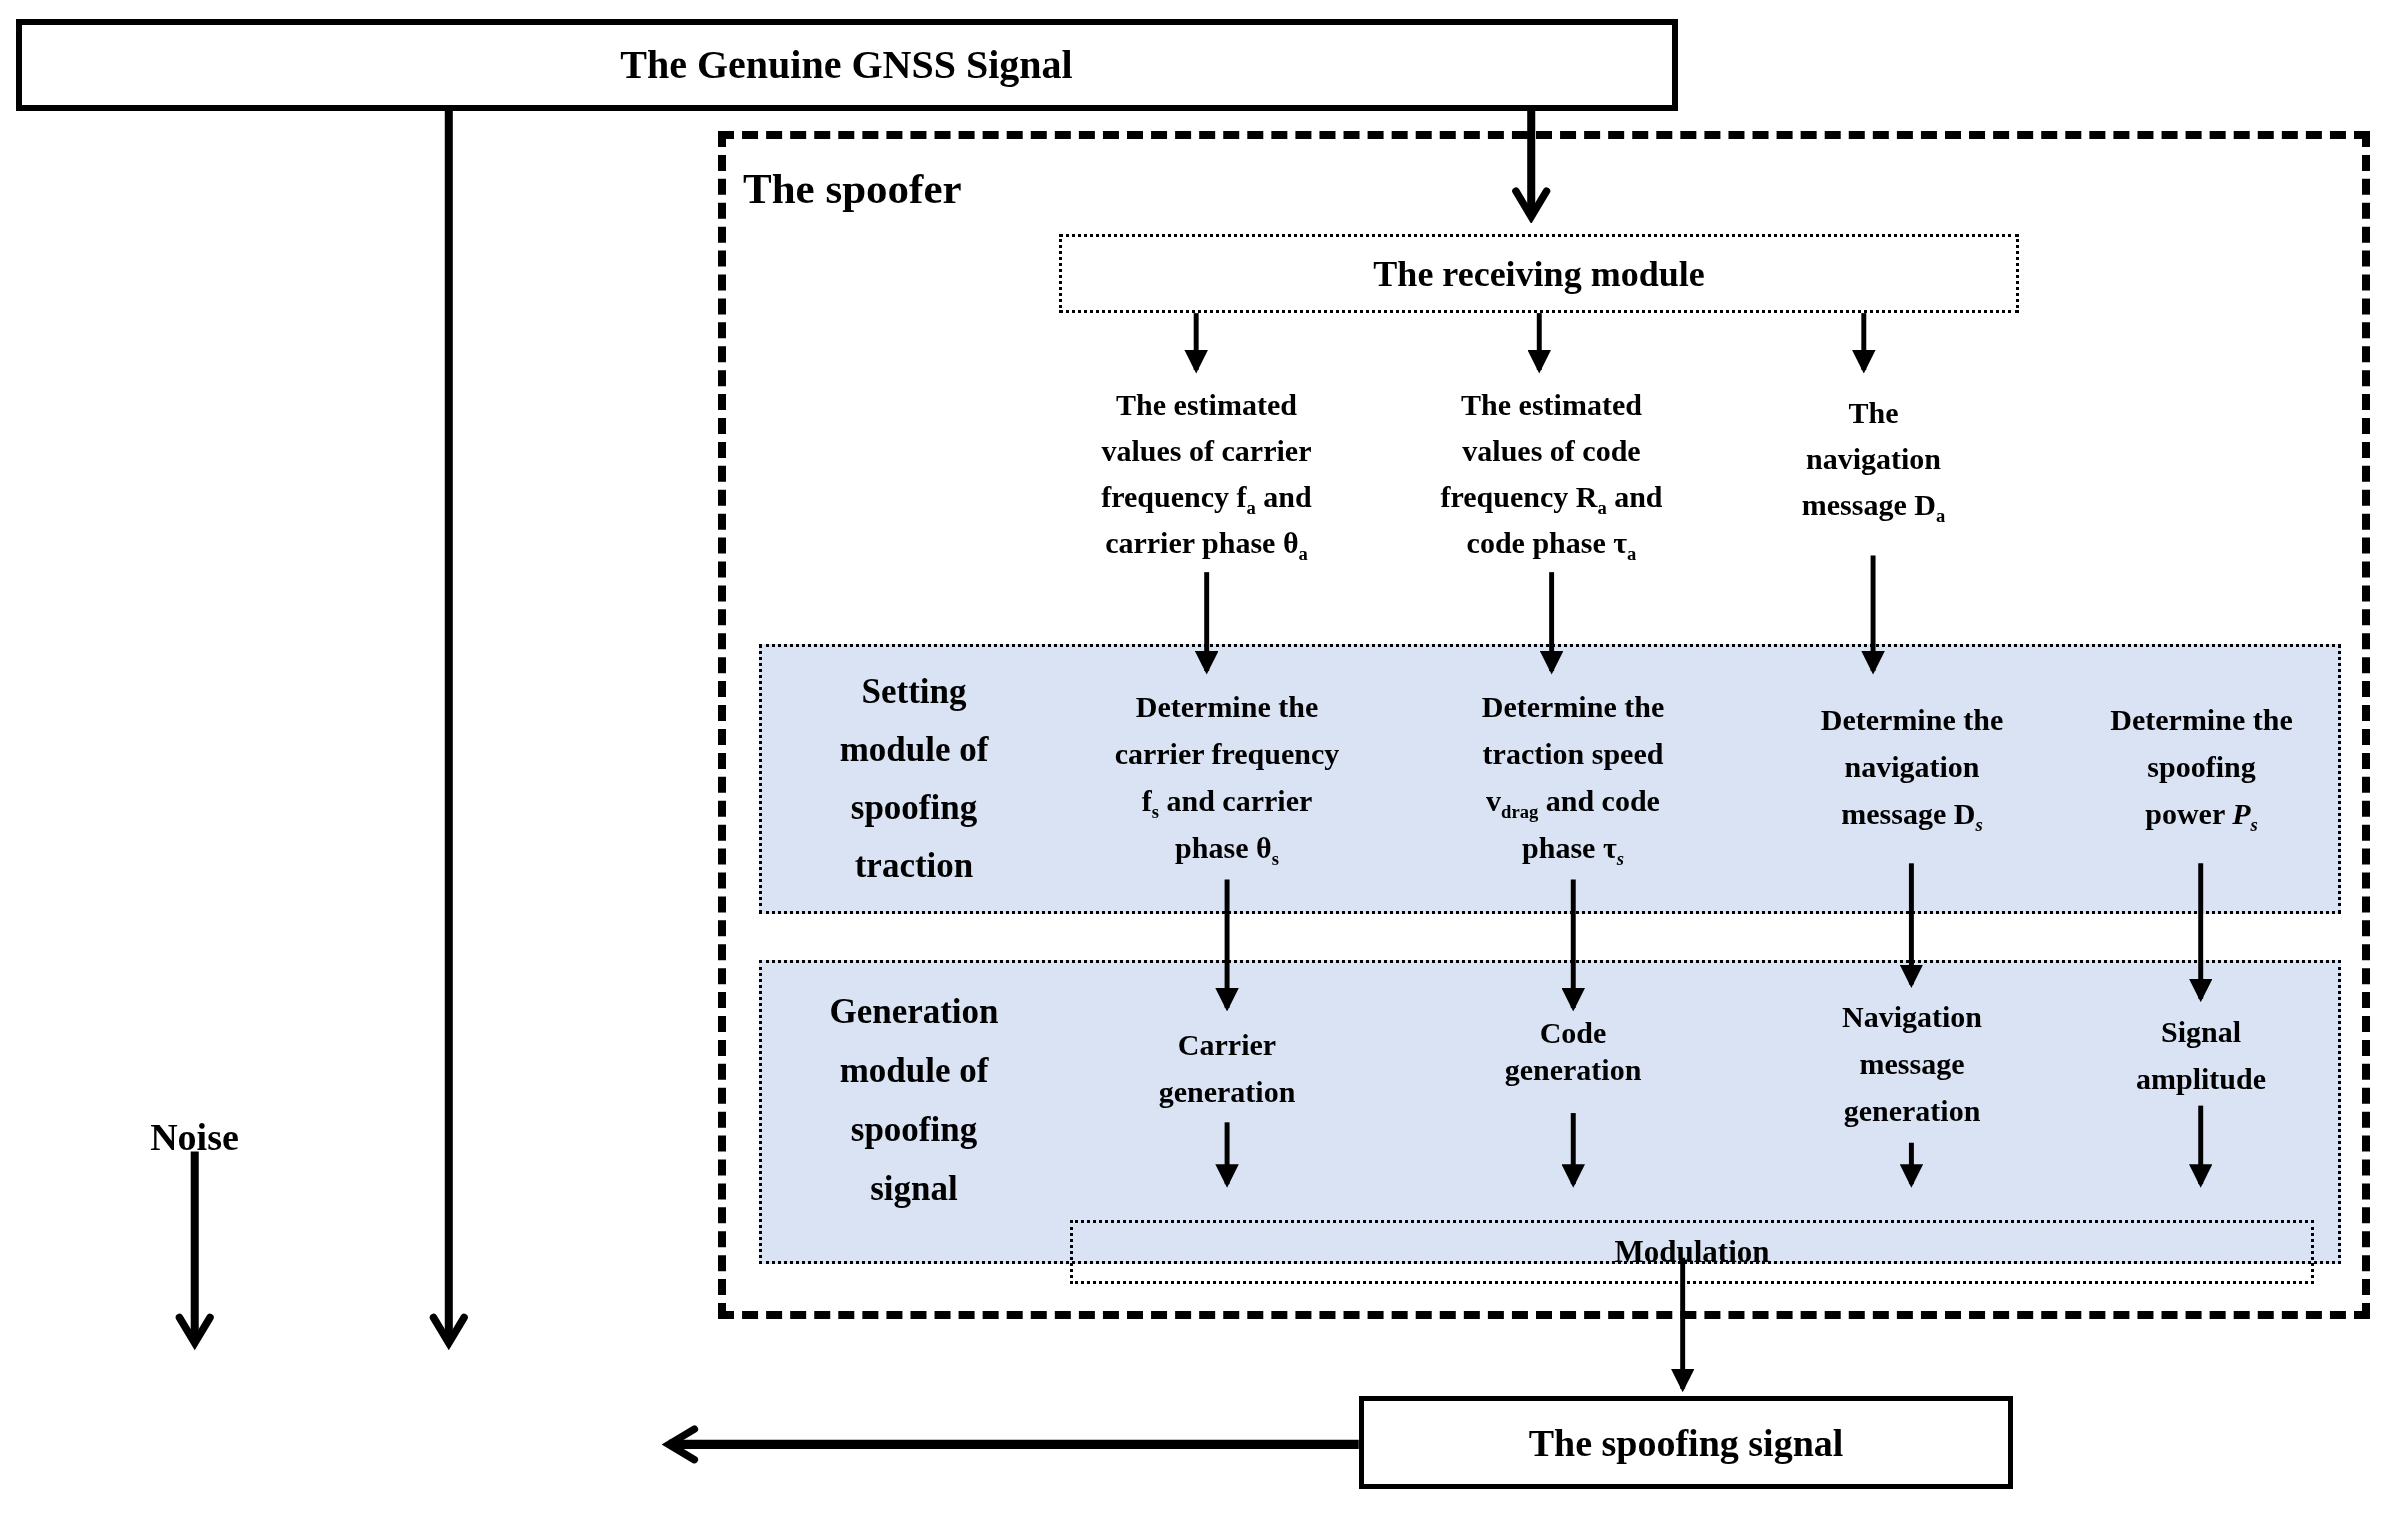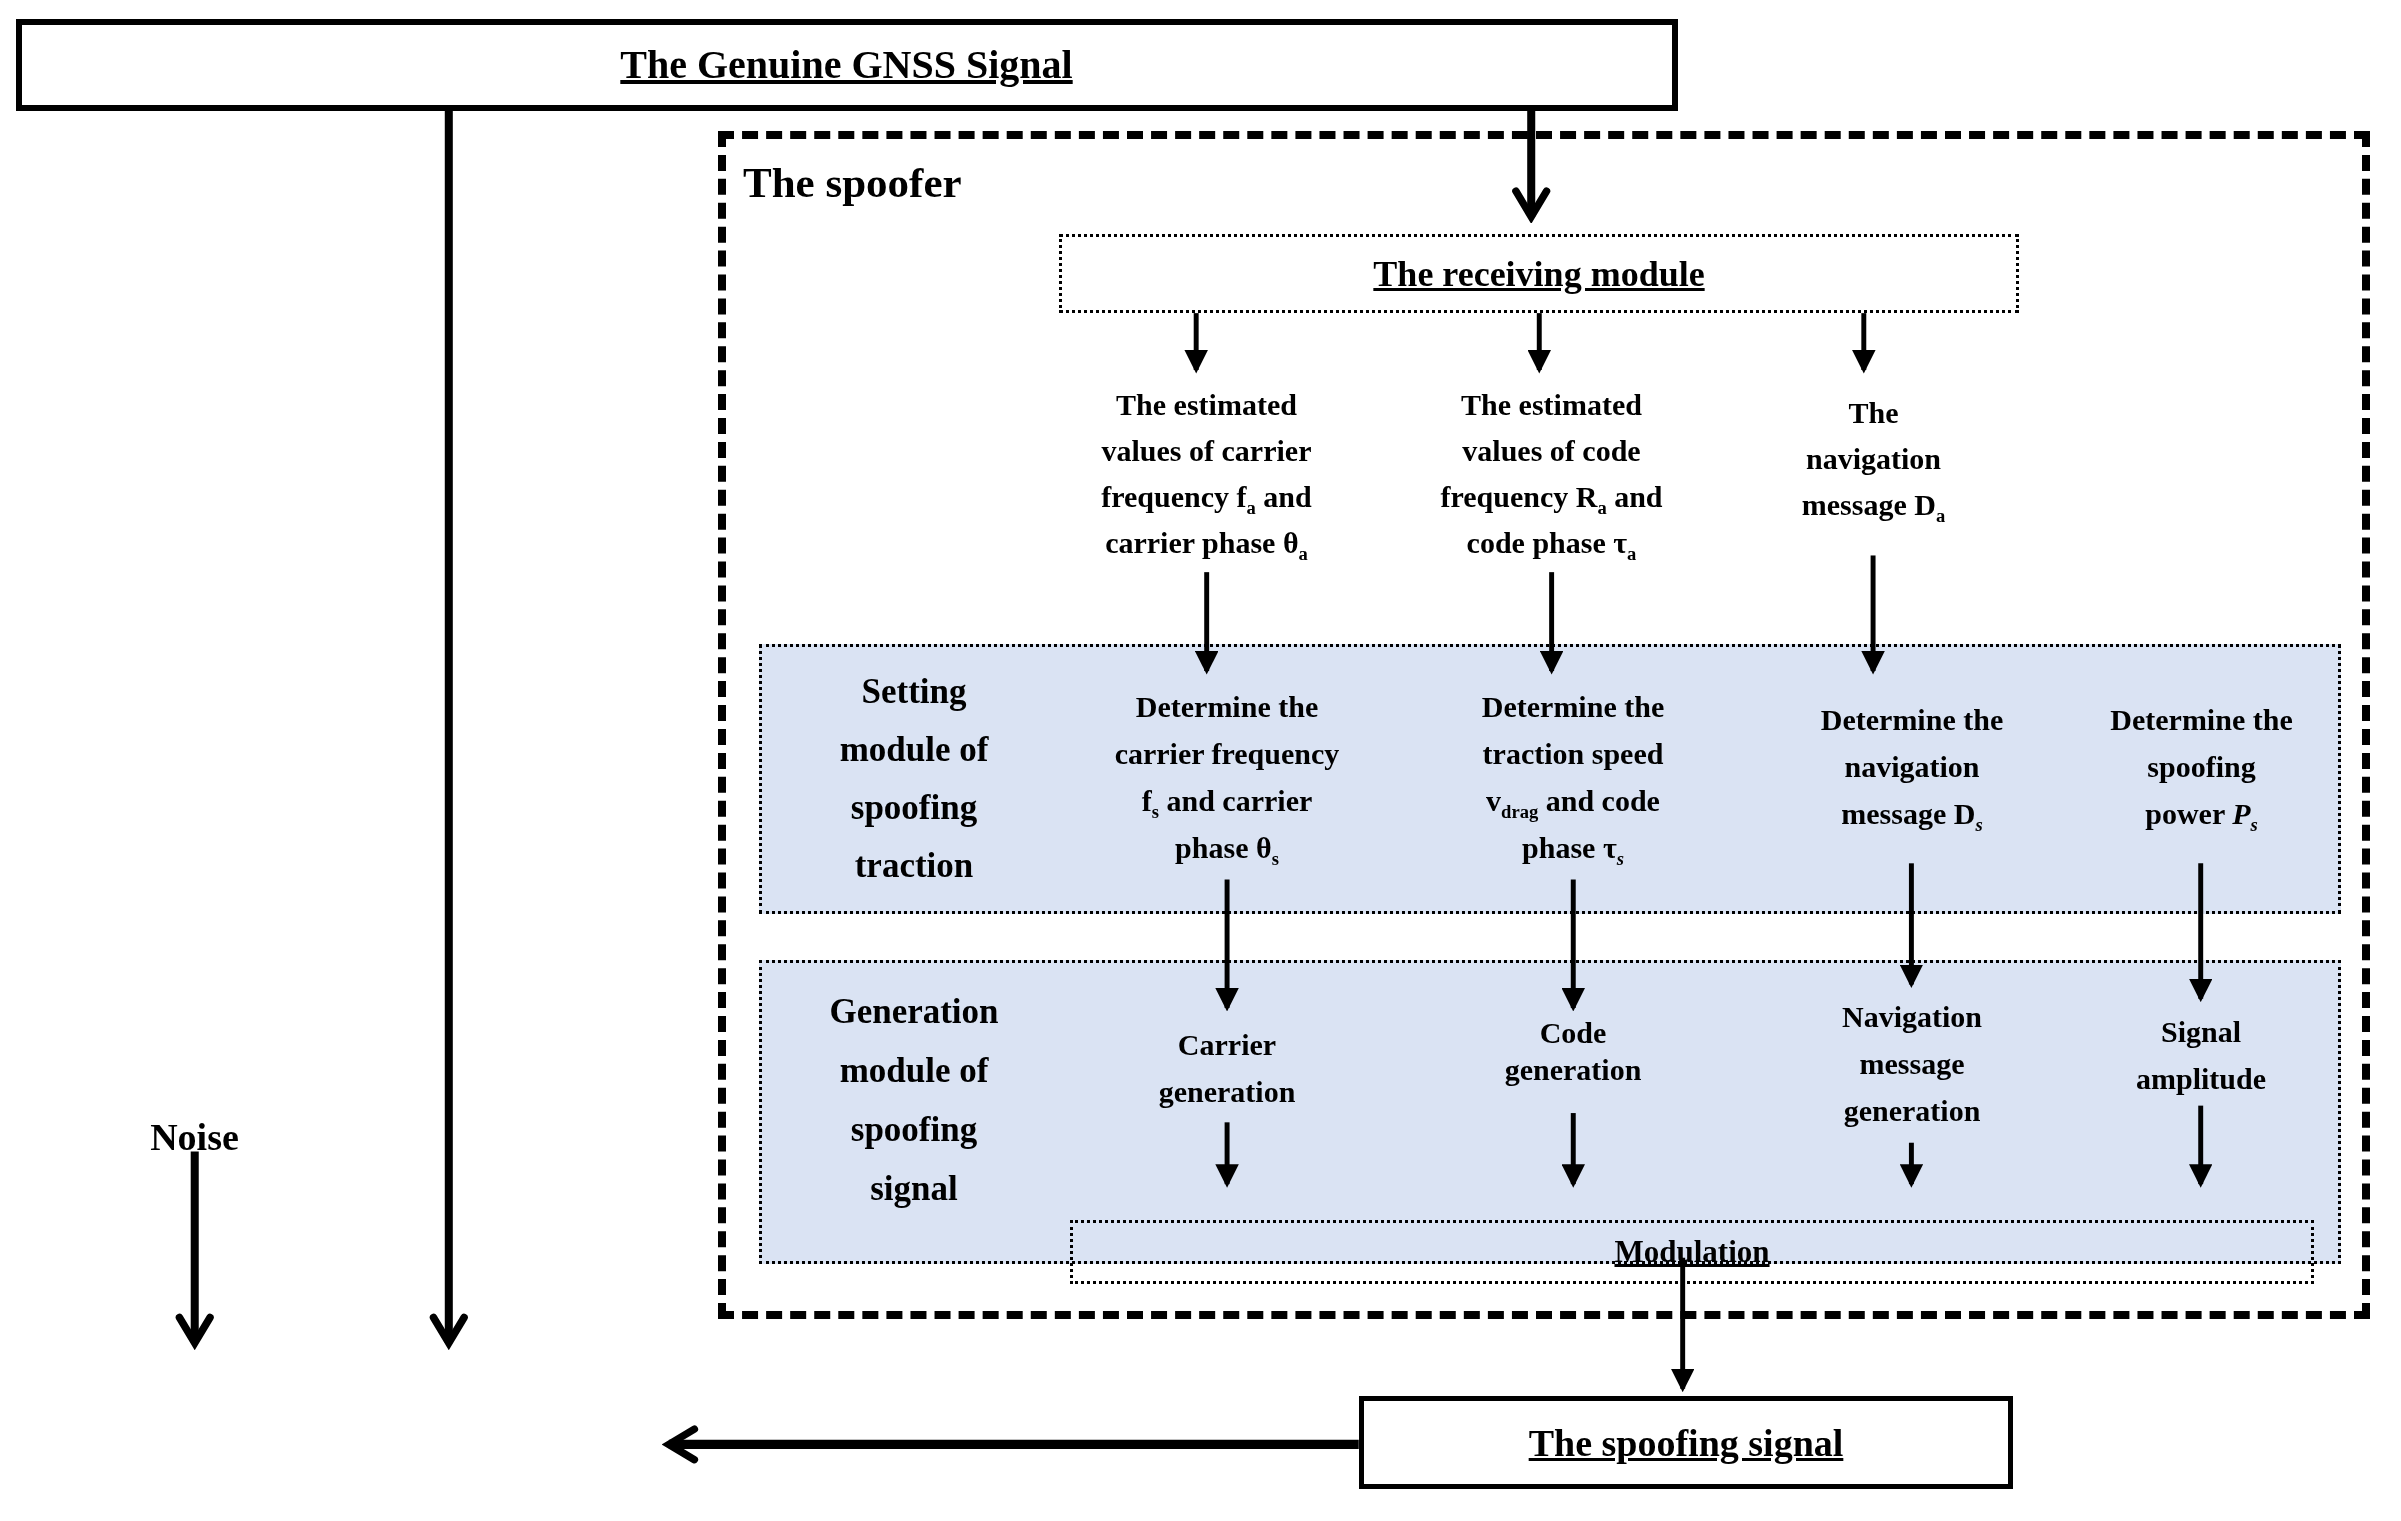--- a/index.html
+++ b/index.html
@@ -1,37 +1,37 @@
 <!DOCTYPE html>
 <html style="font-size:10px"><head>
 <meta charset="utf-8">
 <style>
   html,body{margin:0;padding:0;background:#fff;}
   #canvas{
     position:relative;width:2401px;height:1522px;background:#ffffff;
     font-family:"Liberation Serif","DejaVu Serif",serif;font-weight:700;color:#000;
   }
   .abs{position:absolute;box-sizing:border-box;}
-  .box{display:flex;align-items:center;justify-content:center;text-align:left;text-decoration:underline;}
+  .box{display:flex;align-items:center;justify-content:center;text-align:left;}
   .blk{text-align:center;}
   sub{font-size:0.62em;line-height:0;}
   i{font-style:italic;}
   svg{position:absolute;left:0;top:0;pointer-events:none;}
 </style>
 </head>
 <body>
 
 <div id="canvas" style="background-color: rgb(255, 255, 255);">
 
   <div class="abs box" style="left:15.5px;top:18.5px;width:1662px;height:92px;border:6.2px solid #000;font-size:40px;">
     <span>The Genuine GNSS Signal</span>
   </div>
 
   <div class="abs" style="left:718px;top:131px;width:1652px;height:1188px;border:8.7px dashed #000;"></div>
-  <div class="abs" style="left:743px;top:158px;font-size:43px;text-align:right;">The spoofer</div>
+  <div class="abs" style="left:743px;top:164px;font-size:43px;text-align:right;">The spoofer</div>
 
   <div class="abs box" style="left:1059px;top:234px;width:960px;height:79px;border:3.7px dotted #000;font-size:36px;">
     <span>The receiving module</span>
   </div>
 
   <div class="abs blk" style="left:1021px;top:382px;width:371px;font-size:30px;line-height:46px;">The estimated<br>values of carrier<br>frequency f<sub>a</sub> and<br>carrier phase θ<sub>a</sub></div>
   <div class="abs blk" style="left:1366px;top:382px;width:371px;font-size:30px;line-height:46px;">The estimated<br>values of code<br>frequency R<sub>a</sub> and<br>code phase τ<sub>a</sub></div>
   <div class="abs blk" style="left:1719px;top:390px;width:309px;font-size:30px;line-height:46px;">The<br>navigation<br>message D<sub>a</sub></div>
 
   <div class="abs" style="left: 759px; top: 644px; width: 1582px; height: 270px; border: 3.1px dotted rgb(0, 0, 0); background-color: rgb(218, 227, 243);"></div>

